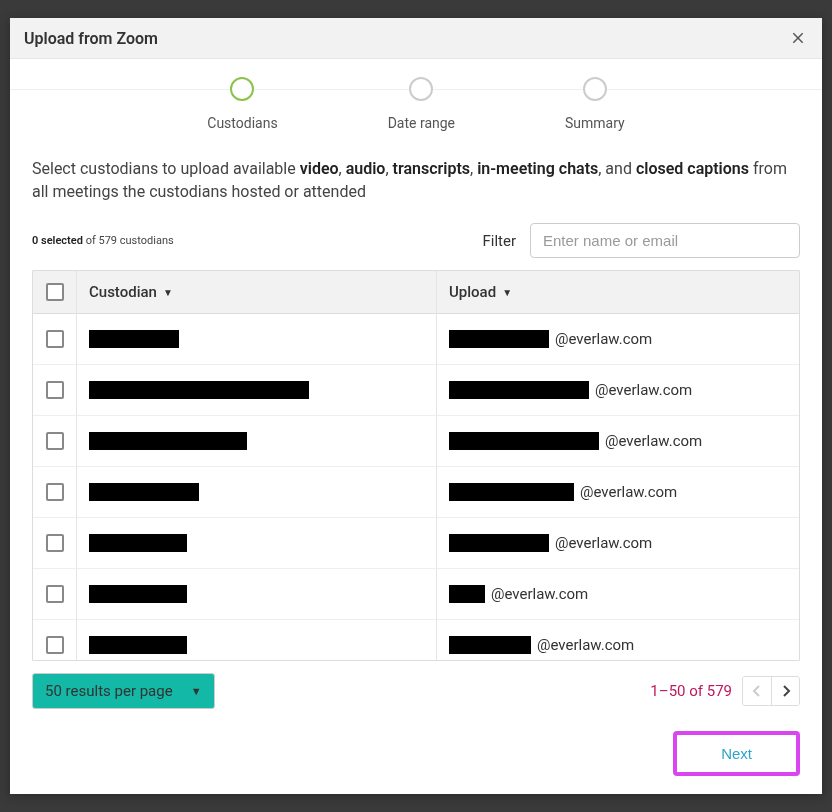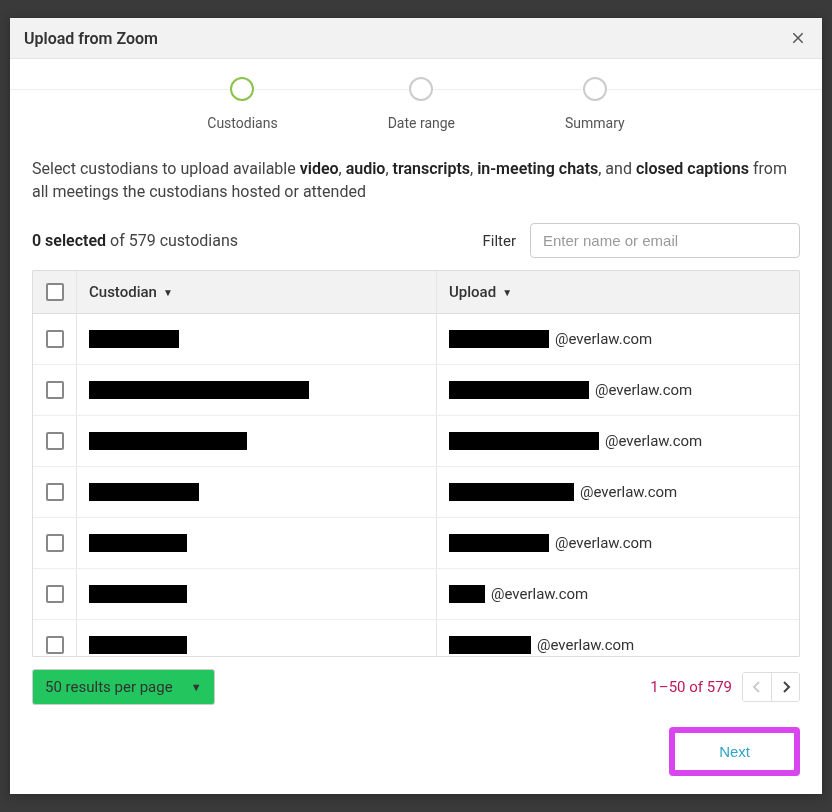--- a/index.html
+++ b/index.html
@@ -96,21 +96,21 @@
     margin-bottom: 20px;
   }
   .description b { font-weight: 600; color: #222; }
   .controls {
     display: flex;
     align-items: center;
     justify-content: space-between;
     margin-bottom: 12px;
   }
   .selection-count {
-    font-size: 16px;
+    font-size: 11px;
     color: #444;
   }
   .selection-count b { font-weight: 600; color: #222; }
   .filter-group {
     display: flex;
     align-items: center;
     gap: 14px;
   }
   .filter-label { font-size: 15px; color: #333; }
   .filter-input {
@@ -173,21 +173,21 @@
   .perpage {
     border: 1px solid #ccc;
     border-radius: 3px;
     padding: 8px 12px;
     font-size: 15px;
     color: #333;
     display: flex;
     align-items: center;
     gap: 18px;
     cursor: pointer;
-    background: #22c55e;
+    background: #14b8a6;
   }
   .perpage .caret { font-size: 11px; }
   .pager {
     display: flex;
     align-items: center;
     gap: 10px;
   }
   .page-range { font-size: 15px; color: #be185d; }
   .pager-btns {
     display: flex;
@@ -203,21 +203,21 @@
     background: #fff;
   }
   .pager-btn.disabled { color: #ccc; cursor: default; }
   .pager-btn + .pager-btn { border-left: 1px solid #ddd; }
   .actions {
     display: flex;
     justify-content: flex-end;
     padding: 0 22px 18px 22px;
   }
   .next-btn {
-    border: 6px solid #d946ef;
+    border: 4px solid #d946ef;
     color: #2fa4c9;
     background: #fff;
     border-radius: 4px;
     padding: 10px 44px;
     font-size: 15px;
     cursor: pointer;
   }
   
   .tbody::-webkit-scrollbar { width: 16px; }
   .tbody::-webkit-scrollbar-track { background: #f2f2f2; }

